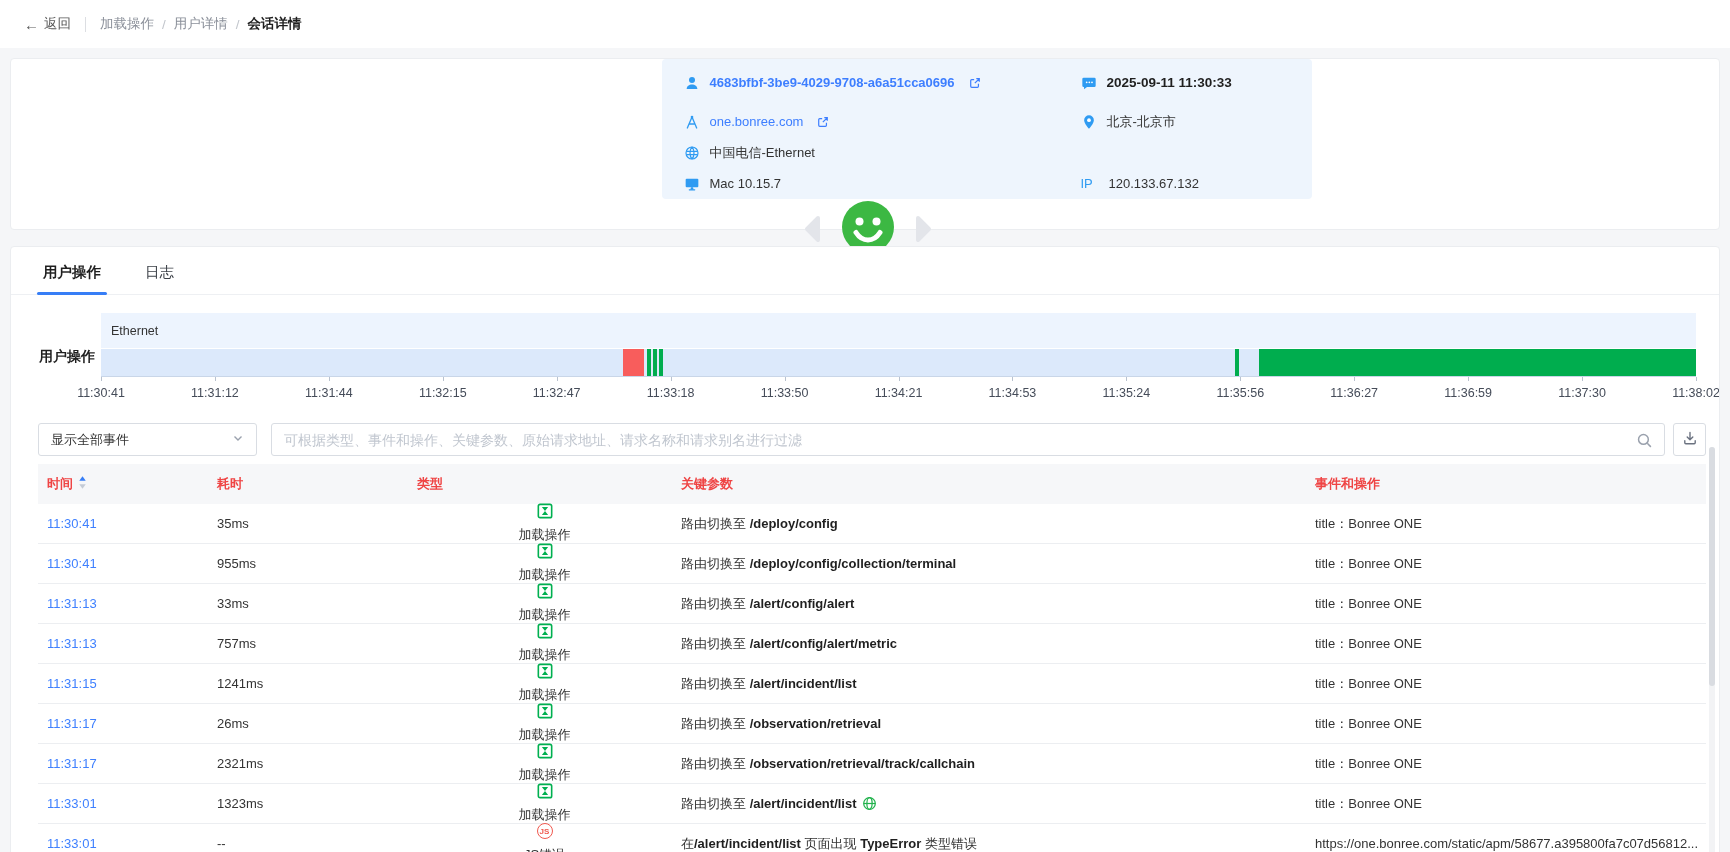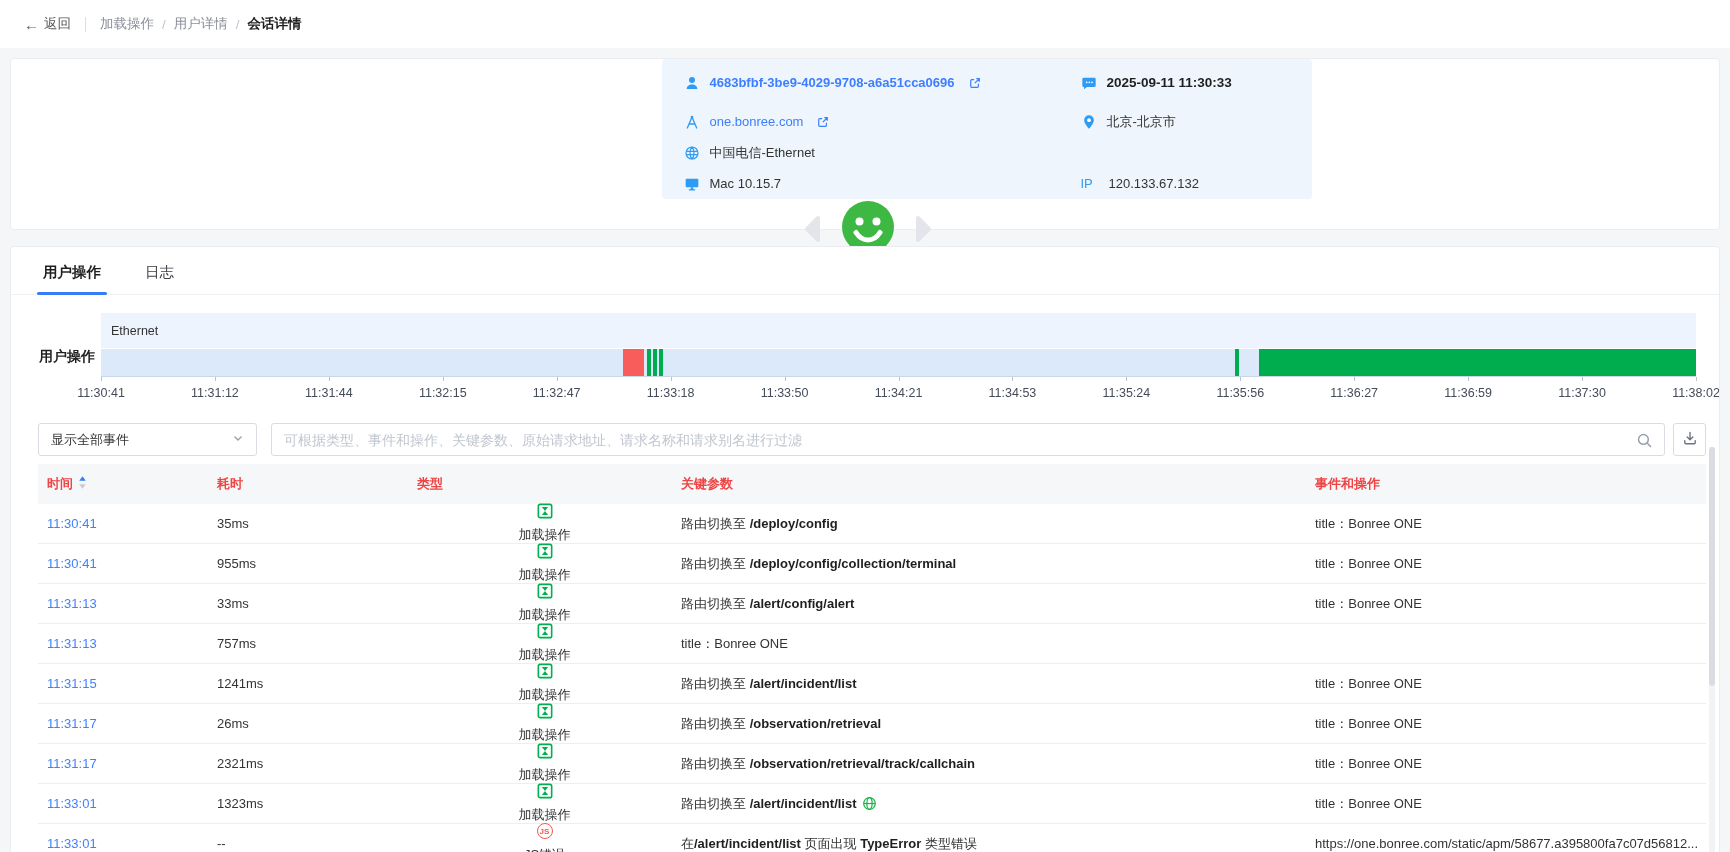--- a/index.html
+++ b/index.html
@@ -464,20 +464,21 @@
     <div class="td c-type">
       <span class="t-load" style="display: inline-flex;">
         <svg viewBox="0 0 18 18" width="16" height="16" style="display:block">
                   <rect x="1.5" y="1.5" width="15" height="15" rx="2" fill="none" stroke="#00b050" stroke-width="1.8"></rect>
                   <path d="M5.5 4.5h7L9 9l3.5 4.5h-7L9 9z" fill="#00b050"></path>
                 </svg>
       </span>
 
       <span class="type-label">加载操作</span>
     </div>
+    <div class="td c-event"><span>路由切换至 </span><span class="b">/alert/config/alert/metric</span></div>
     <div class="td c-param">title：Bonree ONE</div>
   </div>
           <div class="tr">
     <div class="td c-time">11:31:15</div>
     <div class="td c-dur">1241ms</div>
     <div class="td c-type">
       <span class="t-load" style="display: inline-flex;">
         <svg viewBox="0 0 18 18" width="16" height="16" style="display:block">
                   <rect x="1.5" y="1.5" width="15" height="15" rx="2" fill="none" stroke="#00b050" stroke-width="1.8"></rect>
                   <path d="M5.5 4.5h7L9 9l3.5 4.5h-7L9 9z" fill="#00b050"></path>

